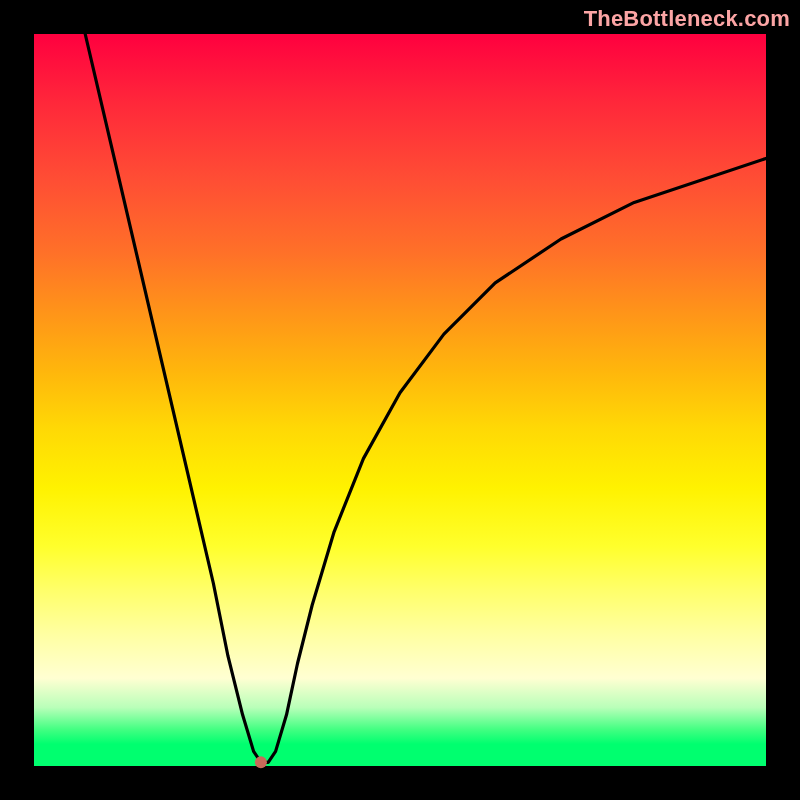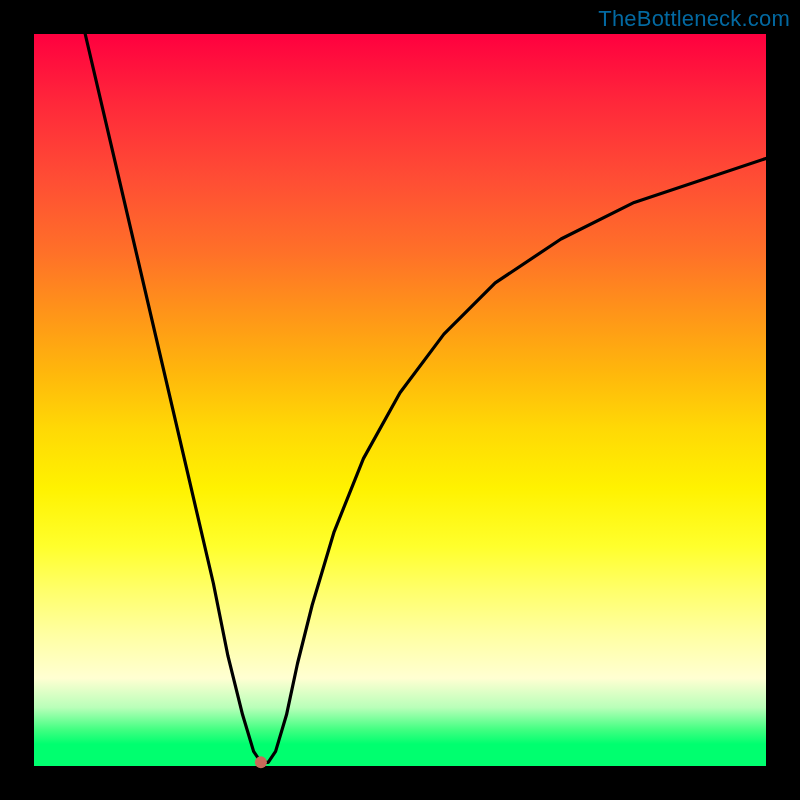--- a/index.html
+++ b/index.html
@@ -59,23 +59,23 @@
     stroke-linejoin: round;
     stroke-linecap: round;
   }
   .marker {
     fill: #c86a5a;
   }
   .watermark {
     position: absolute;
     top: 6px;
     right: 10px;
-    color: #0369a1;
+    color: #fca5a5;
     font-size: 22px;
-    font-weight: 400;
+    font-weight: 700;
     letter-spacing: 0.2px;
     user-select: none;
   }
 </style>
 </head>
 <body>
 
 <div class="outer">
   <div class="watermark">TheBottleneck.com</div>
   <div class="plot-area">

